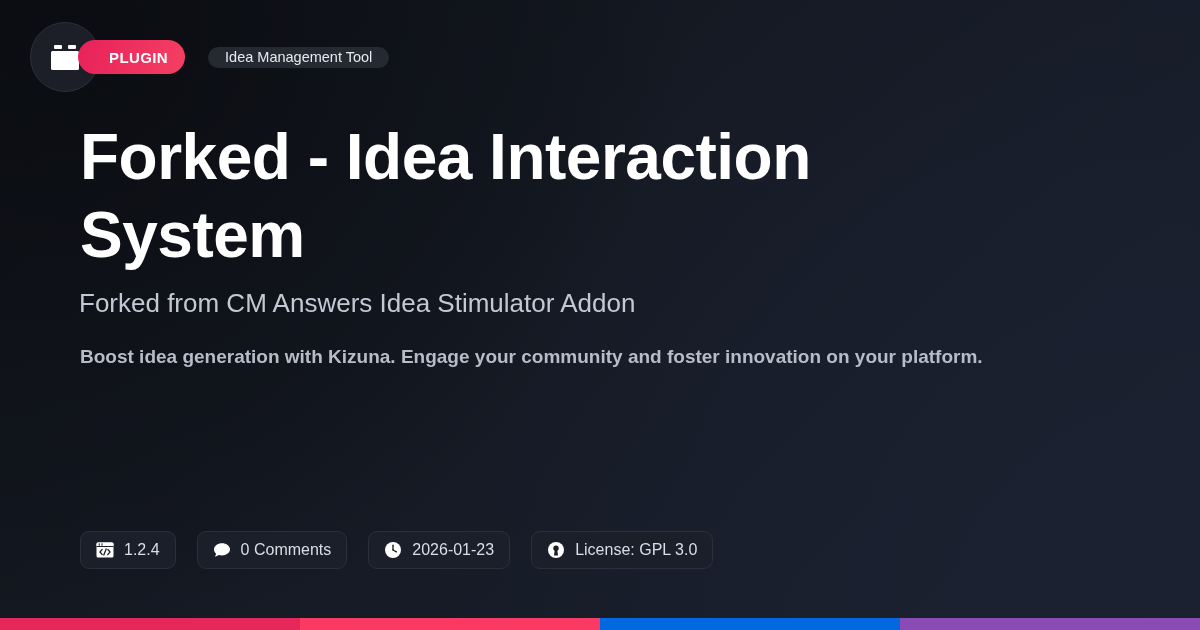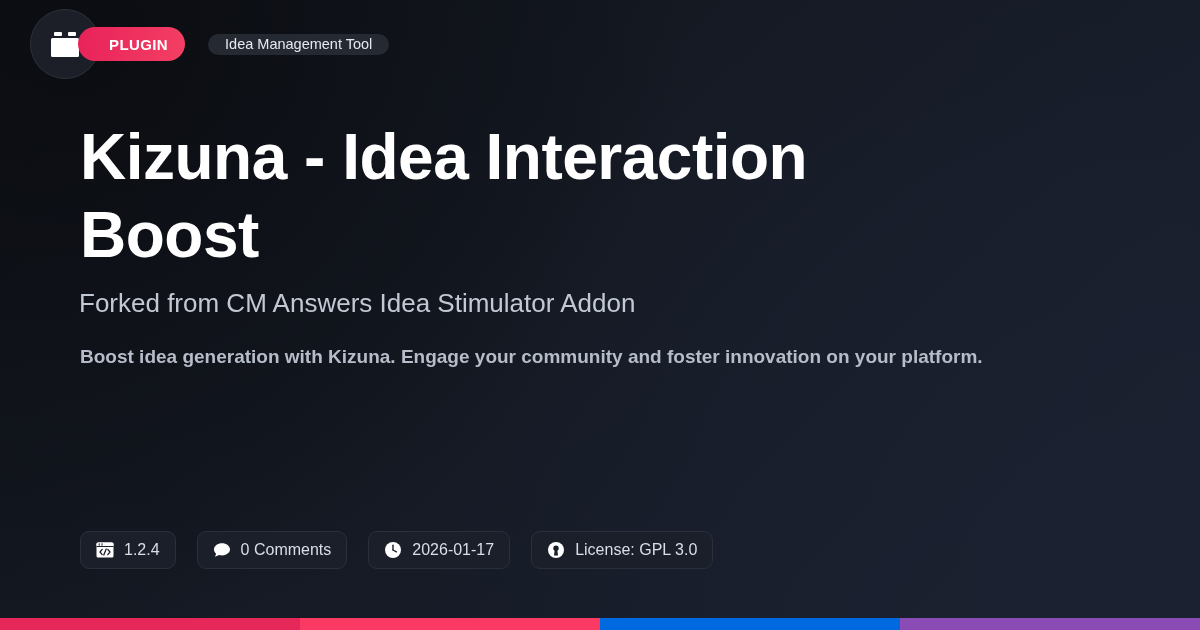--- a/index.html
+++ b/index.html
@@ -25,21 +25,21 @@
       radial-gradient(circle at 6% 4%, #0b0d12 0%, rgba(11,13,18,0) 48%),
       radial-gradient(circle at 96% 96%, #1b2130 0%, rgba(27,33,48,0) 55%),
       linear-gradient(135deg, #101319 0%, #151a24 45%, #1a2030 100%);
     overflow: hidden;
   }
 
   
   .header-row {
     position: absolute;
     left: 30px;
-    top: 8px;
+    top: 21px;
     display: flex;
     align-items: center;
     height: 72px;
   }
 
   .avatar {
     position: relative;
     width: 68px;
     height: 68px;
     border-radius: 50%;
@@ -185,21 +185,21 @@
 
     <div class="plugin-badge">
       <span>PLUGIN</span>
     </div>
 
     <div class="category-chip">
       <span>Idea Management Tool</span>
     </div>
   </div>
 
-  <h1 class="title">Kizuna - Idea Interaction Boost</h1>
+  <h1 class="title">Forked - Idea Interaction System</h1>
   <h2 class="subtitle">Forked from CM Answers Idea Stimulator Addon</h2>
   <p class="description">Boost idea generation with Kizuna. Engage your community and foster innovation on your platform.</p>
 
   <div class="meta-row">
 
     <div class="meta-chip">
       <span class="micon">
         <svg width="18" height="16" viewBox="0 0 18 16" aria-hidden="true">
           <rect x="0.5" y="0.5" width="17" height="15" rx="1.5" fill="#ffffff"></rect>
           <rect x="0.5" y="0.5" width="17" height="4" rx="1.5" fill="#ffffff"></rect>
@@ -224,21 +224,21 @@
     </div>
 
     <div class="meta-chip">
       <span class="micon">
         <svg width="18" height="18" viewBox="0 0 18 18" aria-hidden="true">
           <circle cx="9" cy="9" r="8" fill="#ffffff"></circle>
           <line x1="9" y1="9" x2="9" y2="4.2" stroke="#1b1f29" stroke-width="1.4" stroke-linecap="round"></line>
           <line x1="9" y1="9" x2="12.4" y2="10.8" stroke="#1b1f29" stroke-width="1.4" stroke-linecap="round"></line>
         </svg>
       </span>
-      <span>2026-01-17</span>
+      <span>2026-01-23</span>
     </div>
 
 
     <div class="meta-chip">
       <span class="micon">
         <svg width="18" height="18" viewBox="0 0 18 18" aria-hidden="true">
           <circle cx="9" cy="9" r="8" fill="#ffffff"></circle>
           <circle cx="9" cy="7.3" r="2.7" fill="#1b1f29"></circle>
           <path d="M7.75 8.6 L7.0 14.6 L11.0 14.6 L10.25 8.6 Z" fill="#1b1f29"></path>
         </svg>

